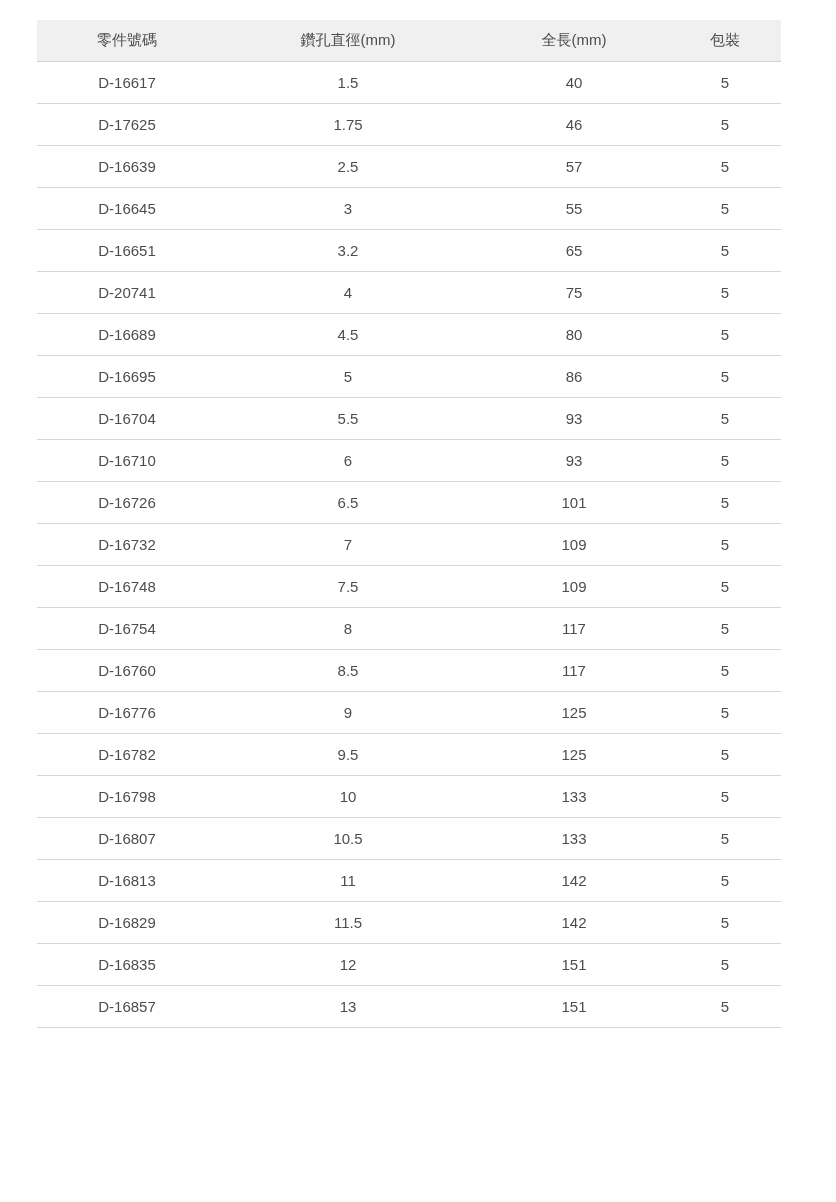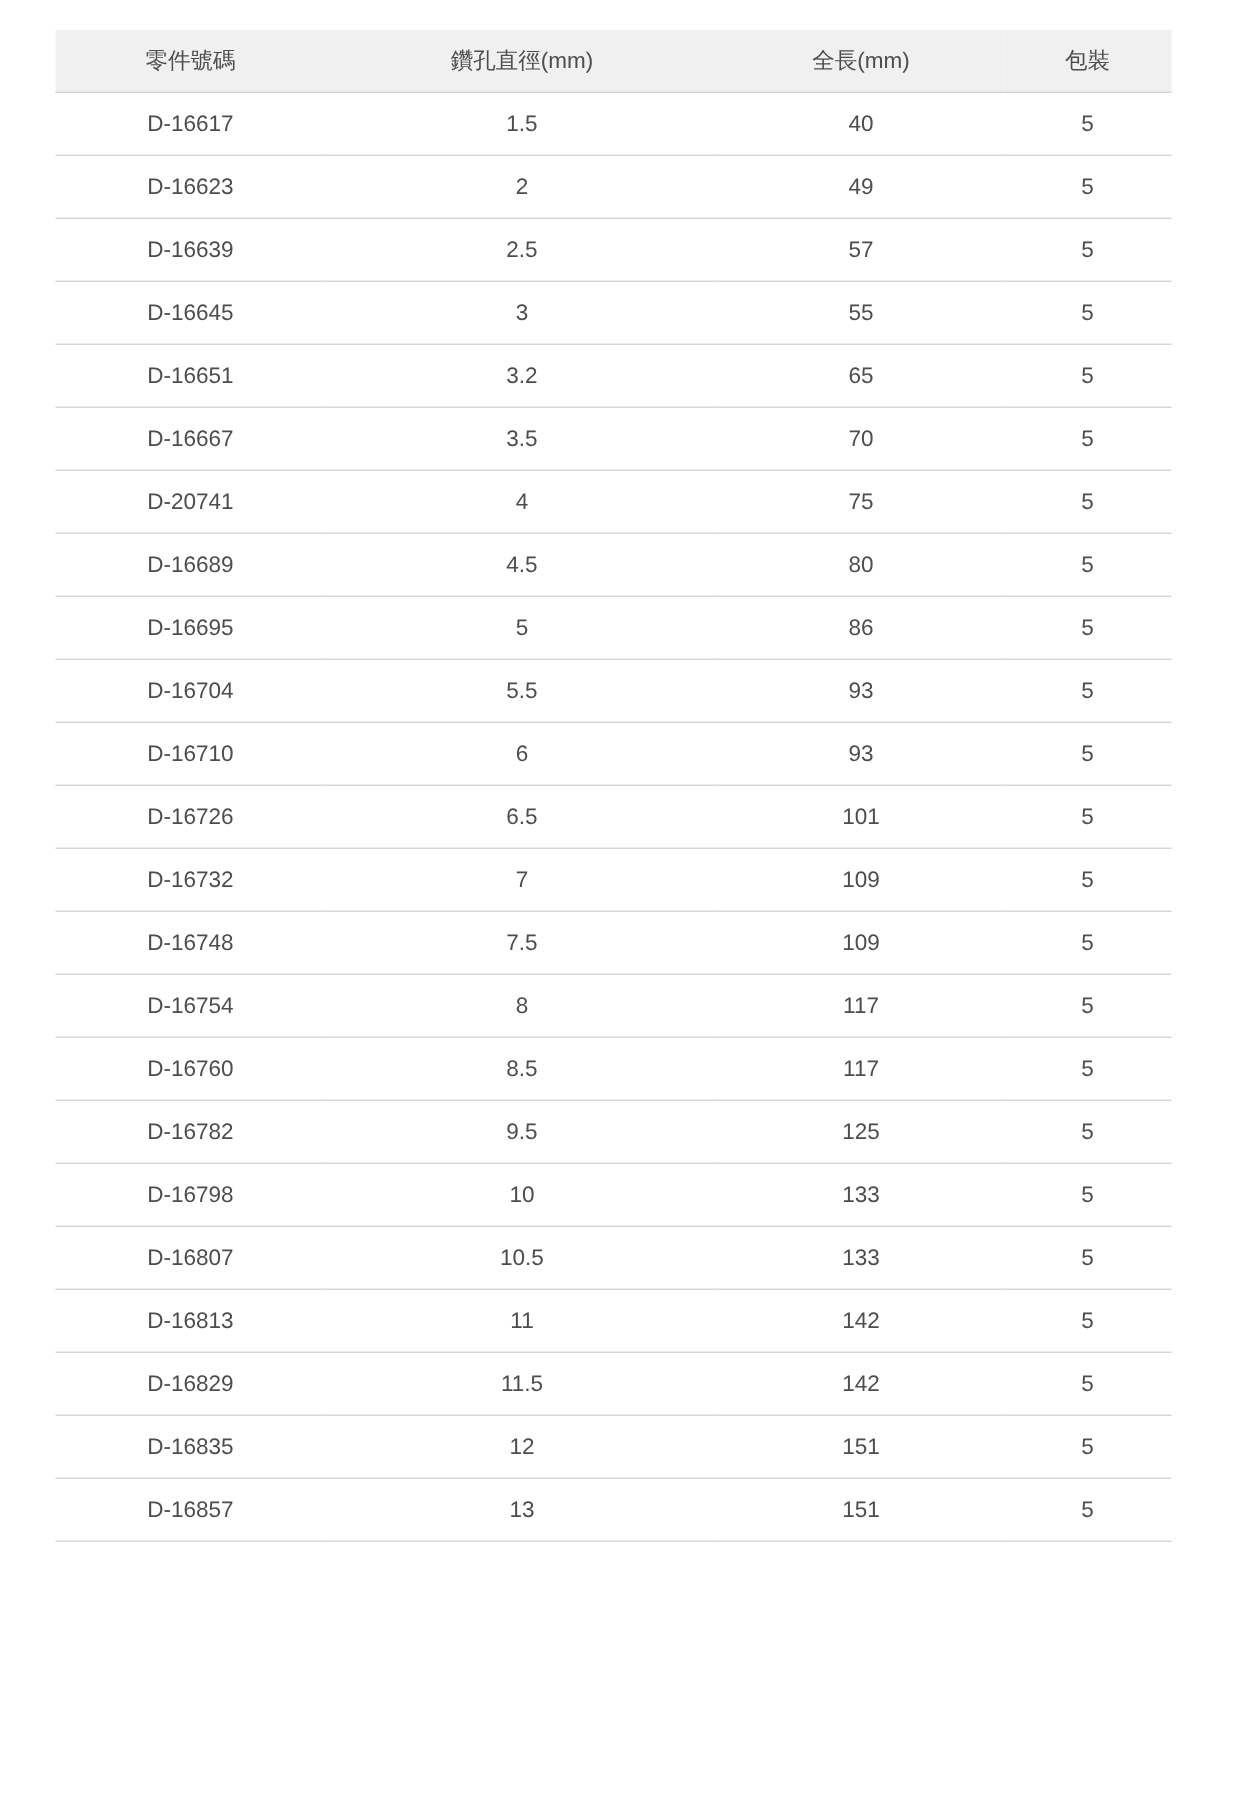--- a/index.html
+++ b/index.html
@@ -66,23 +66,23 @@
       </tr>
     </thead>
     <tbody>
         <tr>
           <td>D-16617</td>
           <td>1.5</td>
           <td>40</td>
           <td>5</td>
         </tr>
         <tr>
-          <td>D-16623</td>
-          <td>2</td>
-          <td>49</td>
+          <td>D-17625</td>
+          <td>1.75</td>
+          <td>46</td>
           <td>5</td>
         </tr>
         <tr>
           <td>D-16639</td>
           <td>2.5</td>
           <td>57</td>
           <td>5</td>
         </tr>
         <tr>
           <td>D-16645</td>
@@ -90,26 +90,20 @@
           <td>55</td>
           <td>5</td>
         </tr>
         <tr>
           <td>D-16651</td>
           <td>3.2</td>
           <td>65</td>
           <td>5</td>
         </tr>
         <tr>
-          <td>D-16667</td>
-          <td>3.5</td>
-          <td>70</td>
-          <td>5</td>
-        </tr>
-        <tr>
           <td>D-20741</td>
           <td>4</td>
           <td>75</td>
           <td>5</td>
         </tr>
         <tr>
           <td>D-16689</td>
           <td>4.5</td>
           <td>80</td>
           <td>5</td>
@@ -153,20 +147,26 @@
         <tr>
           <td>D-16754</td>
           <td>8</td>
           <td>117</td>
           <td>5</td>
         </tr>
         <tr>
           <td>D-16760</td>
           <td>8.5</td>
           <td>117</td>
+          <td>5</td>
+        </tr>
+        <tr>
+          <td>D-16776</td>
+          <td>9</td>
+          <td>125</td>
           <td>5</td>
         </tr>
         <tr>
           <td>D-16782</td>
           <td>9.5</td>
           <td>125</td>
           <td>5</td>
         </tr>
         <tr>
           <td>D-16798</td>

